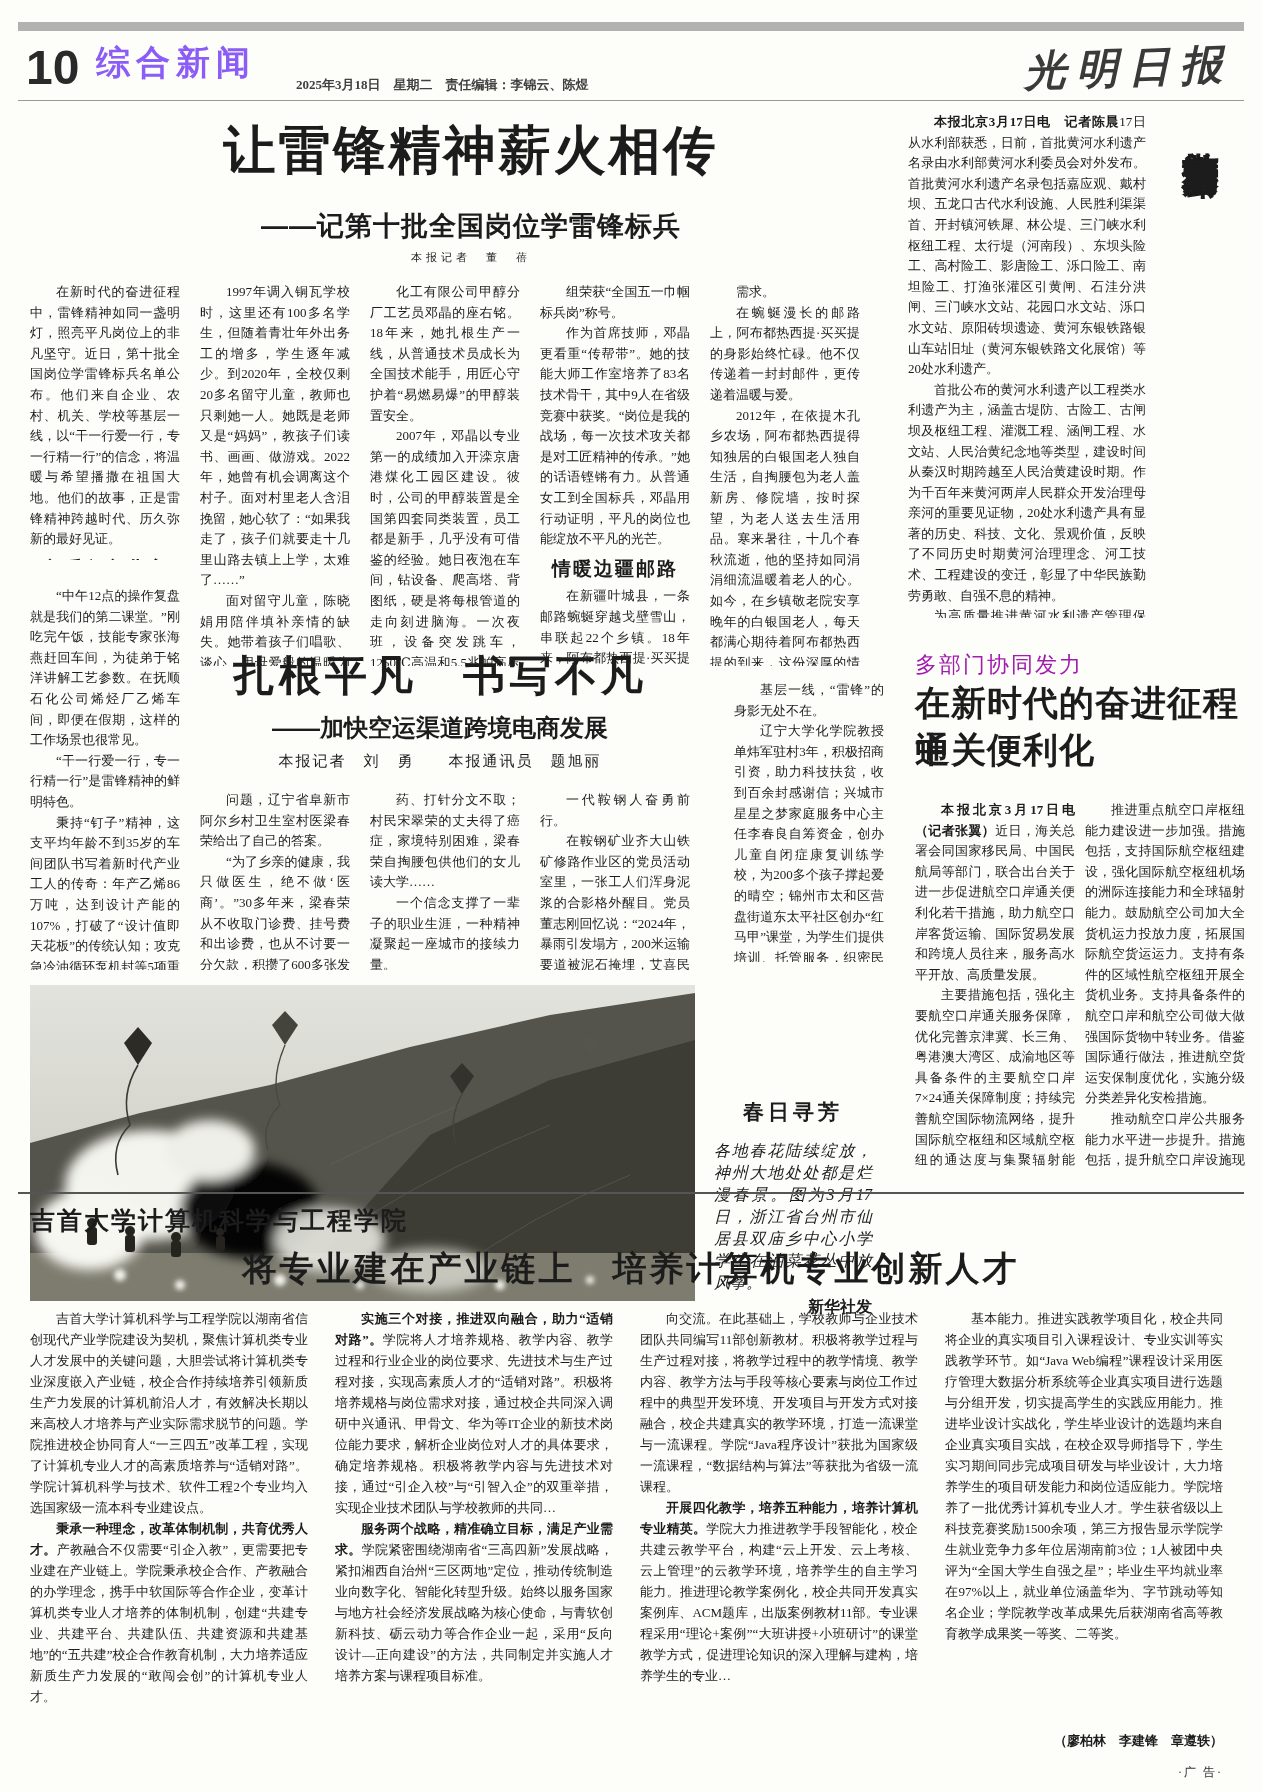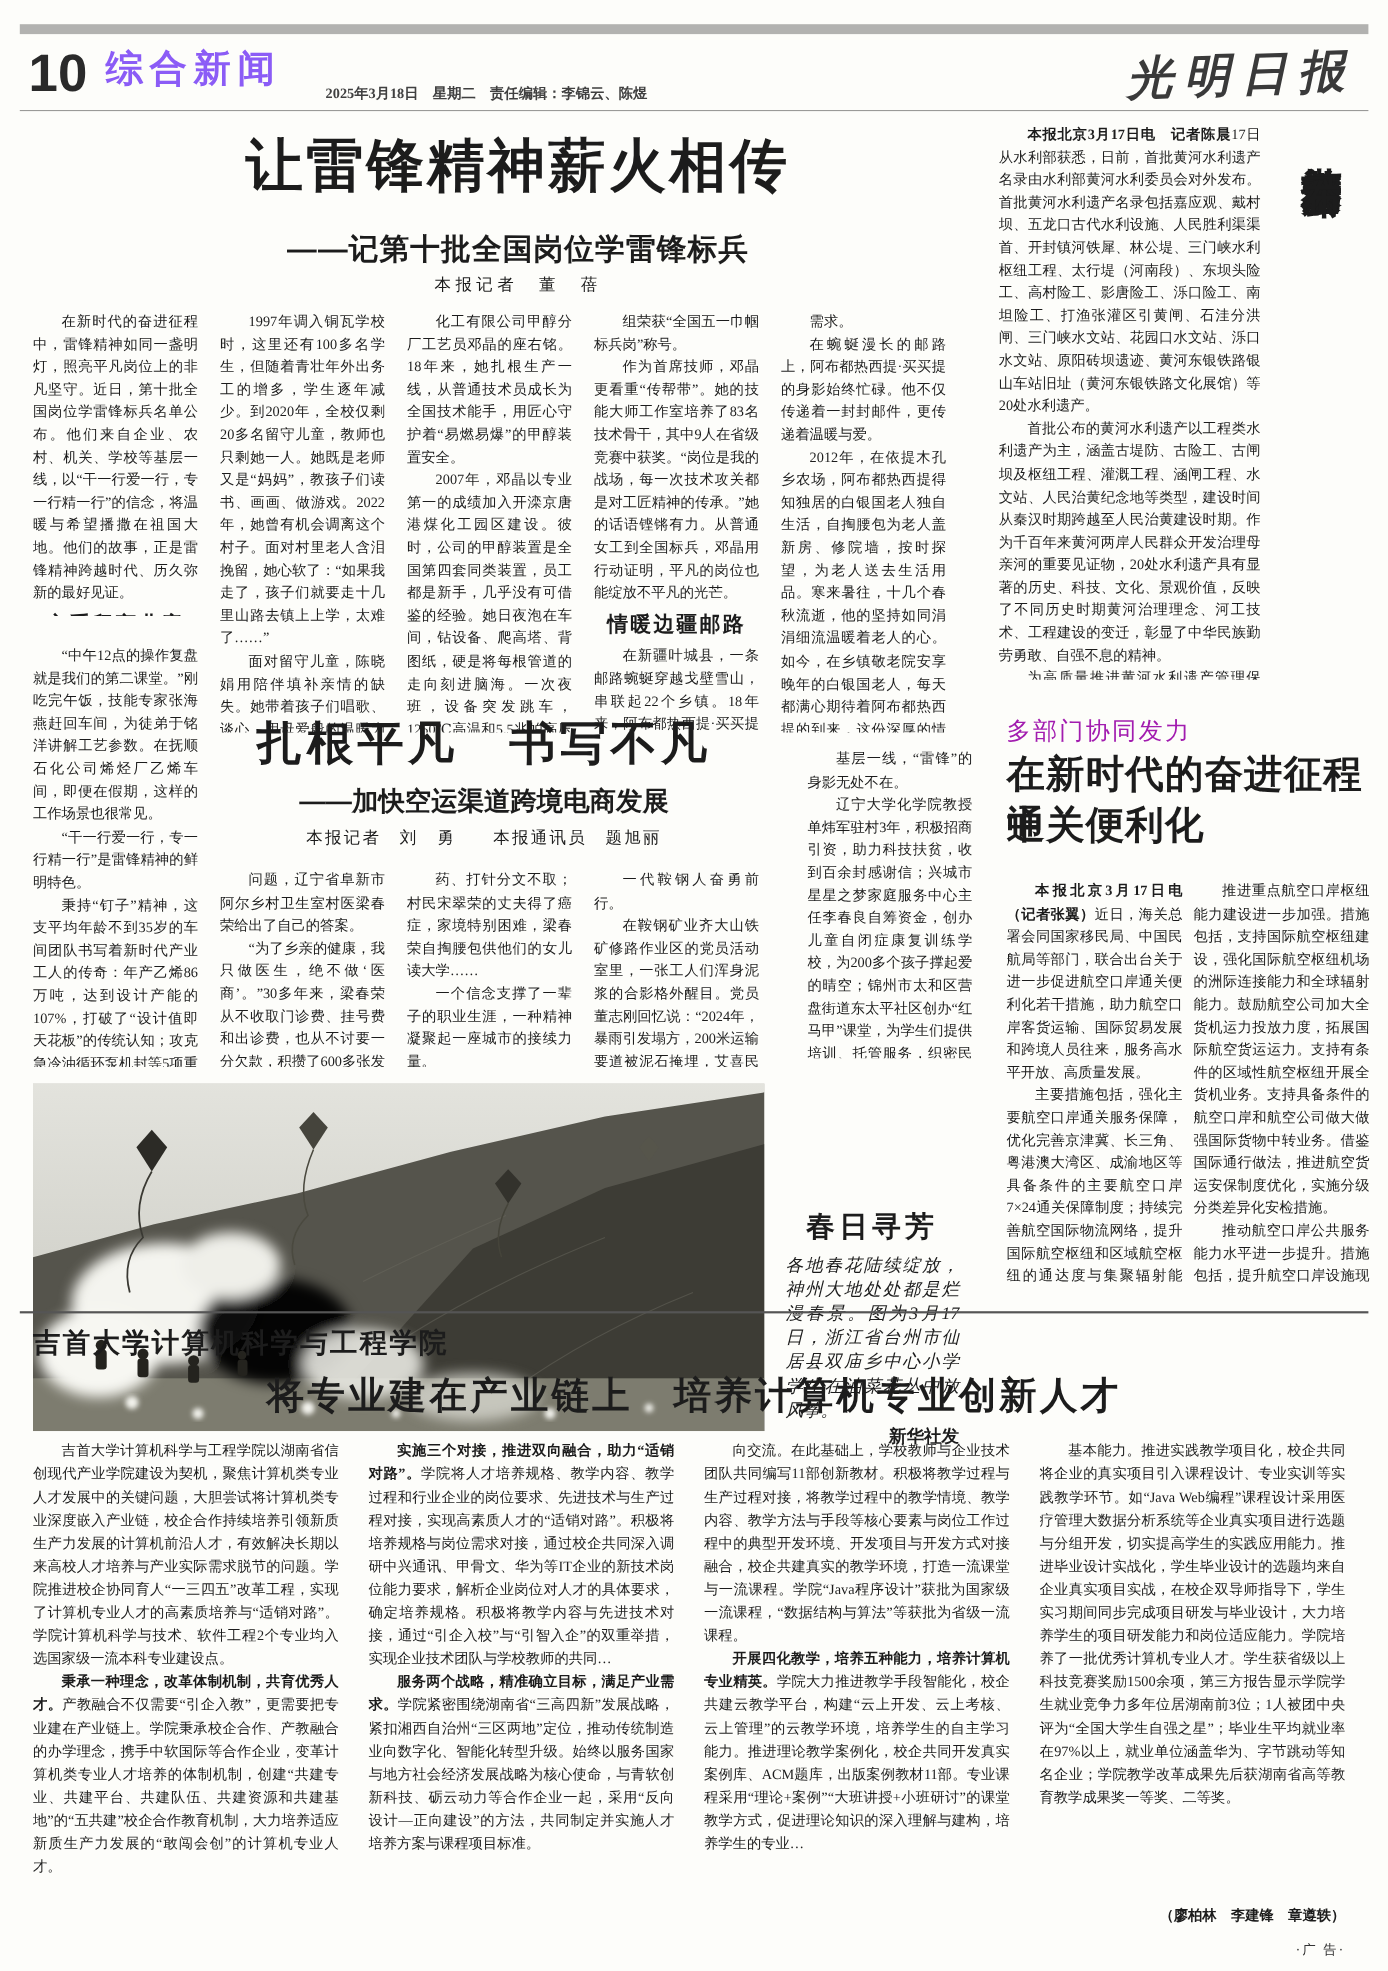--- a/index.html
+++ b/index.html
@@ -18,36 +18,36 @@
   .header-rule{left:18px;top:100px;width:1226px;height:1px;background:#9a9a98;}
   
   .col{font-size:13px;line-height:20.6px;text-align:justify;overflow:hidden;}
   .col p{margin:0;text-indent:2em;}
   .col p b{font-weight:bold;}
   .subhead{font-size:19px;font-weight:bold;text-align:center;margin:9px 0 7px 0;text-indent:0;
            font-family:"Liberation Sans",sans-serif;letter-spacing:2px;}
   
   .a1-title{left:180px;top:116px;width:582px;text-align:center;font-size:52px;font-weight:900;letter-spacing:3px;}
   .a1-sub{left:180px;top:208px;width:582px;text-align:center;font-size:27px;font-weight:bold;letter-spacing:1px;font-family:"Liberation Sans",sans-serif;}
-  .a1-byline{left:180px;top:250px;width:582px;text-align:center;font-size:15px;letter-spacing:4px;}
+  .a1-byline{left:180px;top:250px;width:582px;text-align:center;font-size:11px;letter-spacing:4px;}
   
   .a2-title{left:205px;top:648px;width:470px;text-align:center;font-size:42px;font-weight:900;letter-spacing:4px;}
   .a2-sub{left:205px;top:712px;width:470px;text-align:center;font-size:24px;font-weight:bold;font-family:"Liberation Sans",sans-serif;}
   .a2-byline{left:205px;top:752px;width:470px;text-align:center;font-size:15px;letter-spacing:2px;}
   
   .r1-col{left:908px;top:112px;width:238px;height:506px;}
   .vtitle{left:1156px;top:122px;width:88px;height:470px;writing-mode:vertical-rl;font-size:37px;font-weight:900;
           letter-spacing:1px;text-align:justify;line-height:88px;}
   .r2-kicker{left:915px;top:650px;font-size:22px;letter-spacing:2px;font-family:"Liberation Sans",sans-serif;color:#a21caf;}
   .r2-title1{left:915px;top:680px;width:335px;font-size:35px;font-weight:900;letter-spacing:1px;}
   .r2-title2{left:915px;top:727px;width:335px;font-size:35px;font-weight:900;letter-spacing:1px;}
   
   .photo{left:30px;top:985px;width:665px;height:316px;background:#cfcfc9;overflow:hidden;}
   .photo svg{display:block;}
-  .cap-title{left:718px;top:1098px;width:150px;text-align:center;font-size:26px;font-weight:bold;letter-spacing:4px;font-family:"Liberation Sans",sans-serif;}
+  .cap-title{left:718px;top:1098px;width:150px;text-align:center;font-size:21px;font-weight:bold;letter-spacing:4px;font-family:"Liberation Sans",sans-serif;}
   .cap-text{left:714px;top:1140px;width:158px;font-size:16px;line-height:22px;text-align:justify;font-style:italic;}
   .cap-text .credit{display:block;text-align:right;font-weight:bold;font-style:normal;margin-top:2px;}
   
   .ad-rule{left:18px;top:1192px;width:1226px;height:2px;background:#555;}
   .ad-org{left:30px;top:1204px;font-size:25px;font-weight:bold;font-family:"Liberation Sans",sans-serif;letter-spacing:2px;}
   .ad-headline{left:30px;top:1246px;width:1202px;text-align:center;font-size:34px;font-weight:900;letter-spacing:3px;}
   .ad-col{top:1308px;height:452px;width:278px;font-size:13px;line-height:21px;}
   .ad-names{left:945px;top:1732px;width:278px;text-align:right;font-size:13px;font-weight:bold;}
   .ad-tag{left:1178px;top:1764px;font-size:12px;color:#333;letter-spacing:2px;}
 </style>

